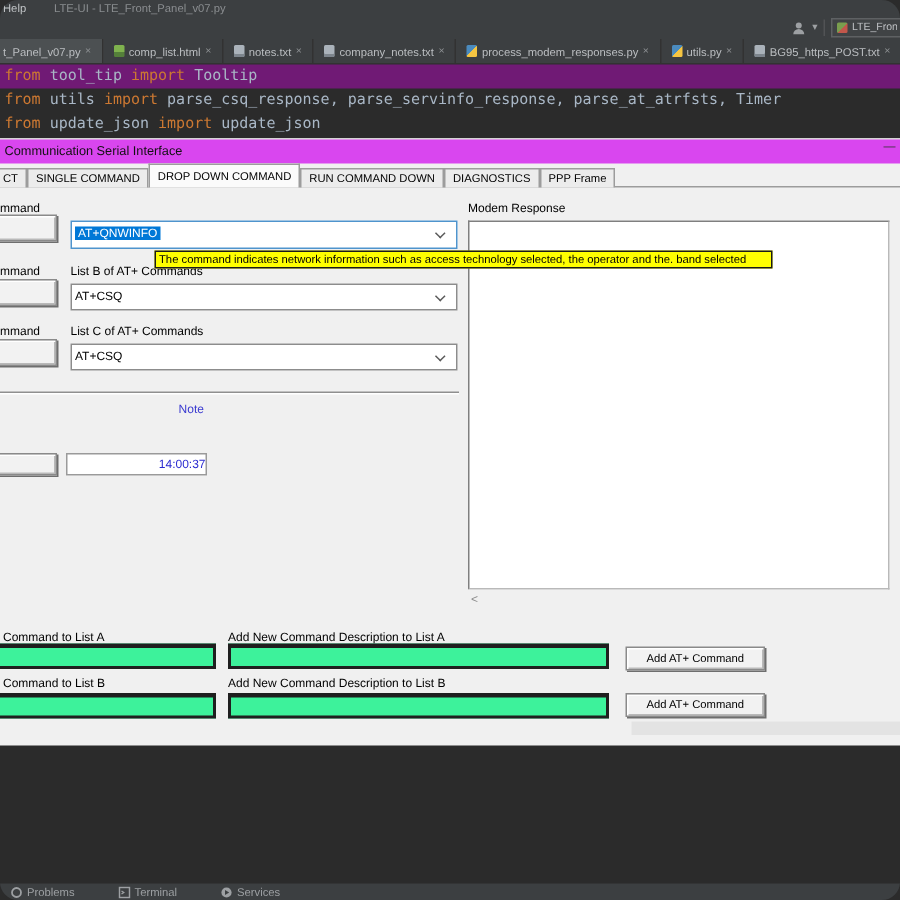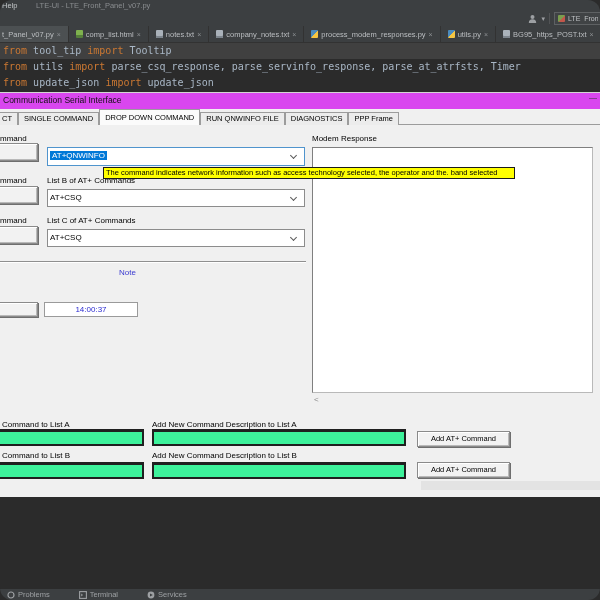--- a/index.html
+++ b/index.html
@@ -29,21 +29,21 @@
   .ide-tab.active { background:#4c5052; padding-left:2px; }
   .tclose { color:#8d9093; font-size:7px; }
   .ficon { width:7px; height:8px; border-radius:1px; flex:0 0 7px; }
   .ficon.py  { background:linear-gradient(135deg,#4b8bbe 0 50%, #f5c542 50% 100%); }
   .ficon.html{ background:linear-gradient(180deg,#7fb24e 0 60%, #55803a 60% 100%); }
   .ficon.txt { background:#aab2ba; box-shadow:inset 0 -2px 0 #7d858d; }
 
   .ide-code { position:absolute; left:0; top:43px; width:600px; height:49px; background:#2b2b2b;
               font-family:"DejaVu Sans Mono", monospace; font-size:10px; }
   .code-line { height:16px; line-height:16px; padding-left:3px; color:#a9b7c6; white-space:pre; }
-  .code-line.hl { background:#404040; }
+  .code-line.hl { background:#701a75; }
   .kw { color:#cc7832; }
 
   .ide-gap { position:absolute; left:0; top:497px; width:600px; height:91px; background:#2b2b2b; }
   .ide-statusbar { position:absolute; left:0; top:588px; width:600px; height:12px; background:#3c3f41;
                    border-top:1px solid #2b2b2b; display:flex; align-items:center; gap:29px; padding-left:7px; }
   .sb-item { display:flex; align-items:center; gap:3px; font-size:7.5px; color:#9da0a3; }
 
   
   .app-window { position:absolute; left:0; top:92px; width:600px; height:405px; background:#f0f0f0;
                 color:#000; border-top:1px solid #d4d4d4; }
@@ -74,21 +74,21 @@
 
   .tooltip { position:absolute; left:103px; top:74px; width:412px; height:12px;
              background:var(--tooltip-yellow,#ffff00); border:1px solid #1a1a1a;
              font-size:7.5px; line-height:10px; padding-left:2px; color:#000; white-space:nowrap; z-index:6; }
 
   .sep { position:absolute; left:0; top:168px; width:306px; height:2px;
          border-top:1px solid #8f8f8f; border-bottom:1px solid #ffffff; }
   .note { position:absolute; left:0; top:175px; width:255px; text-align:center;
           font-size:8px; color:#3a3ad0; }
   .timebox { position:absolute; left:44px; top:209px; width:94px; height:15px; background:#fff;
-             border:1px solid #9a9a9a; font-size:8px; color:#2a2ad0; text-align:center; line-height:13px; }
+             border:1px solid #9a9a9a; font-size:8px; color:#2a2ad0; text-align:right; line-height:13px; }
 
   .modem-box { position:absolute; left:312px; top:54px; width:281px; height:246px; background:#fff;
                border:1px solid #b9b9b9; border-top-color:#7f7f7f; border-left-color:#7f7f7f; }
   .hscroll-arrow { position:absolute; left:314px; top:302px; font-size:8px; color:#8a8a8a; }
 
   .green-entry { position:absolute; height:17px; background:var(--entry-green,#3df29b);
                  border:2px solid #1f1f1f; border-top-width:3px; }
   .win-edge { position:absolute; left:421px; top:388px; width:179px; height:9px; background:#e3e3e3; }
 
   svg { display:block; }
@@ -166,21 +166,21 @@
   <div class="app-window">
     <div class="app-titlebar">
       <span class="app-title">Communication Serial Interface</span>
       <span class="app-min">—</span>
     </div>
 
     <div class="nb-tabs">
       <div class="nb-tab partial">CT</div>
       <div class="nb-tab">SINGLE COMMAND</div>
       <div class="nb-tab active">DROP DOWN COMMAND</div>
-      <div class="nb-tab">RUN QNWINFO FILE</div>
+      <div class="nb-tab">RUN COMMAND DOWN</div>
       <div class="nb-tab">DIAGNOSTICS</div>
       <div class="nb-tab">PPP Frame</div>
     </div>
 
     <div class="nb-pane"></div>
 
     <span class="lbl" style="left:0; top:41px;">mmand</span>
     <div class="btn3d" style="left:-12px; top:50px; width:50px; height:18px;"></div>
     <span class="lbl" style="left:0; top:83px;">mmand</span>
     <div class="btn3d" style="left:-12px; top:93px; width:50px; height:18px;"></div>

